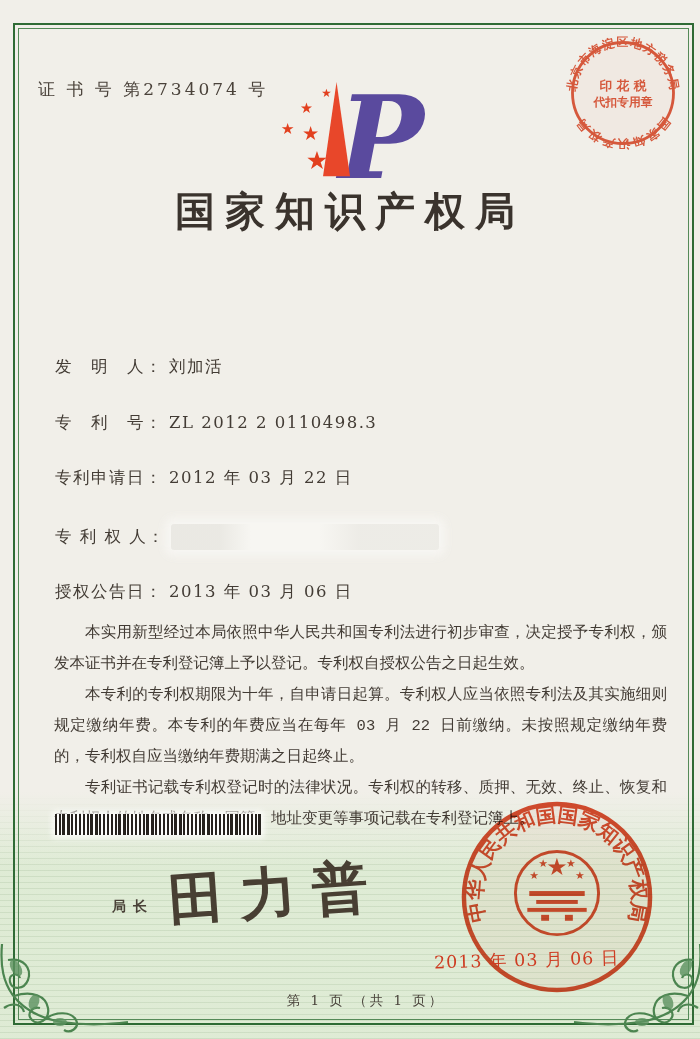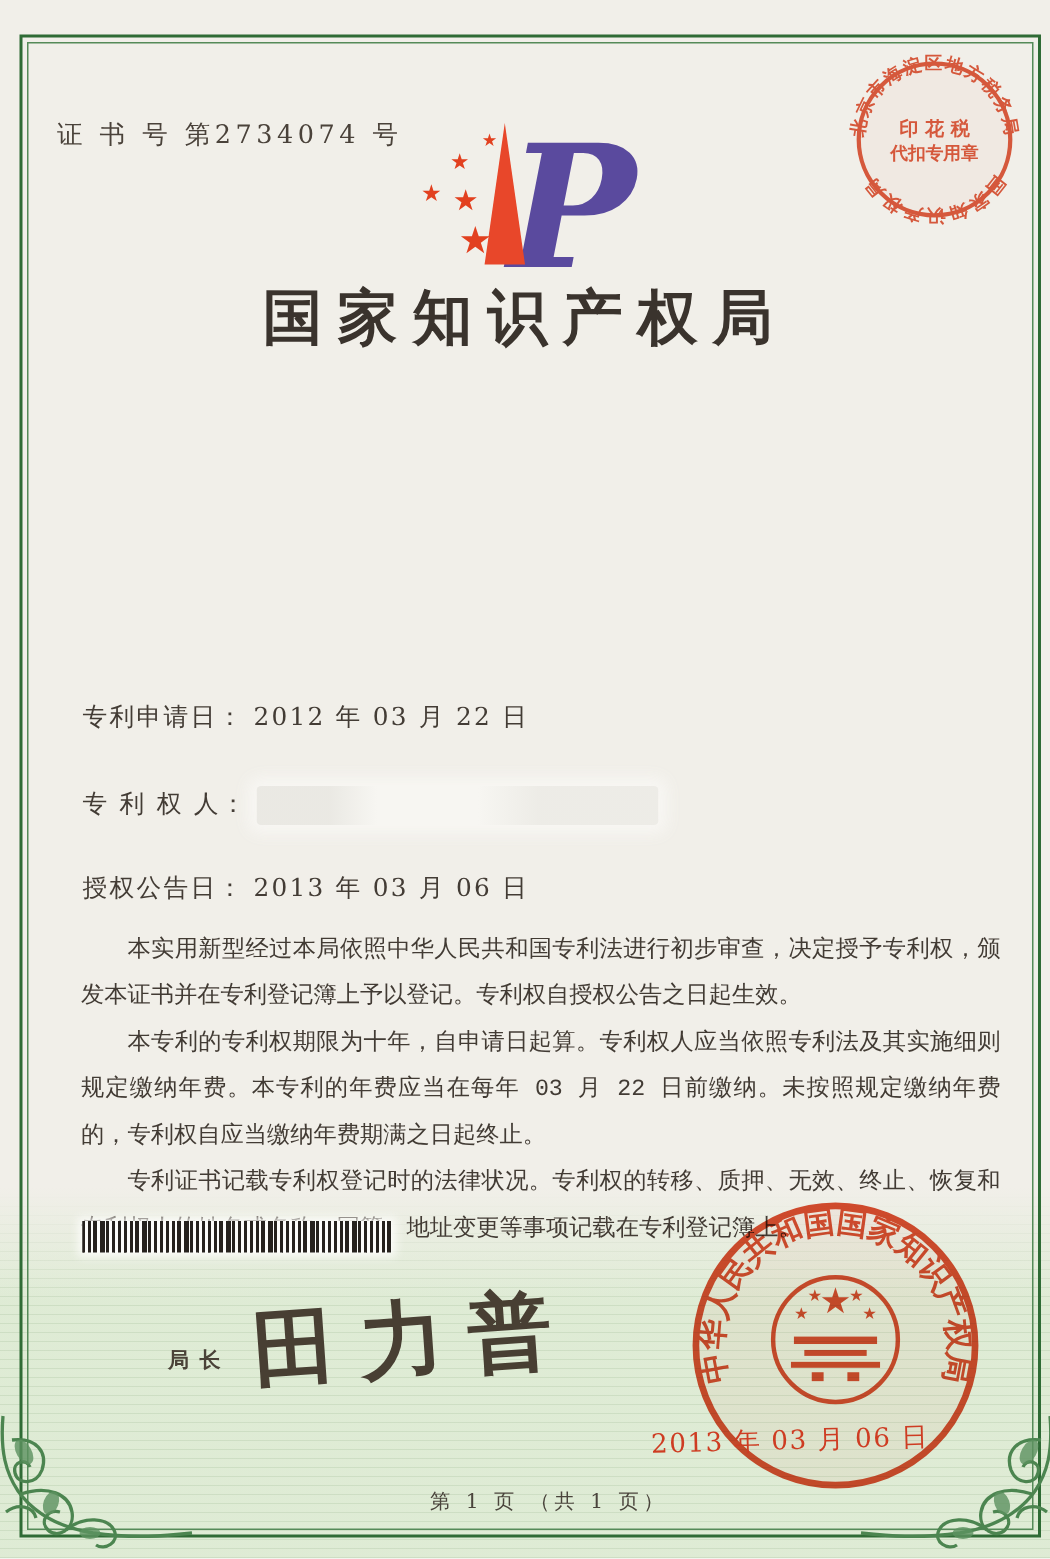--- a/index.html
+++ b/index.html
@@ -153,20 +153,26 @@
     </text>
     <text font-size="25" font-weight="bold" fill="#e05030" letter-spacing="5">
       <textPath href="#taxRing" startOffset="75%" text-anchor="middle">国家知识产权局</textPath>
     </text>
     <text x="125" y="118" text-anchor="middle" font-size="27" font-weight="bold" fill="#e05030">印 花 税</text>
     <text x="125" y="152" text-anchor="middle" font-size="25" font-weight="bold" fill="#e05030">代扣专用章</text>
   </svg>
 
   <div class="doc-title">国家知识产权局</div>
 
+  <div class="field" style="top:356px">
+    <span>发　明　人：</span><span class="value">刘加活</span>
+  </div>
+  <div class="field" style="top:412px">
+    <span>专　利　号：</span><span class="value">ZL 2012 2 0110498.3</span>
+  </div>
   <div class="field" style="top:467px">
     <span>专利申请日：</span><span class="value">2012 年 03 月 22 日</span>
   </div>
   <div class="field" style="top:524px">
     <span>专 利 权 人：</span><span class="redact-box"></span><span class="value"></span>
   </div>
   <div class="field" style="top:581px">
     <span>授权公告日：</span><span class="value">2013 年 03 月 06 日</span>
   </div>
 

